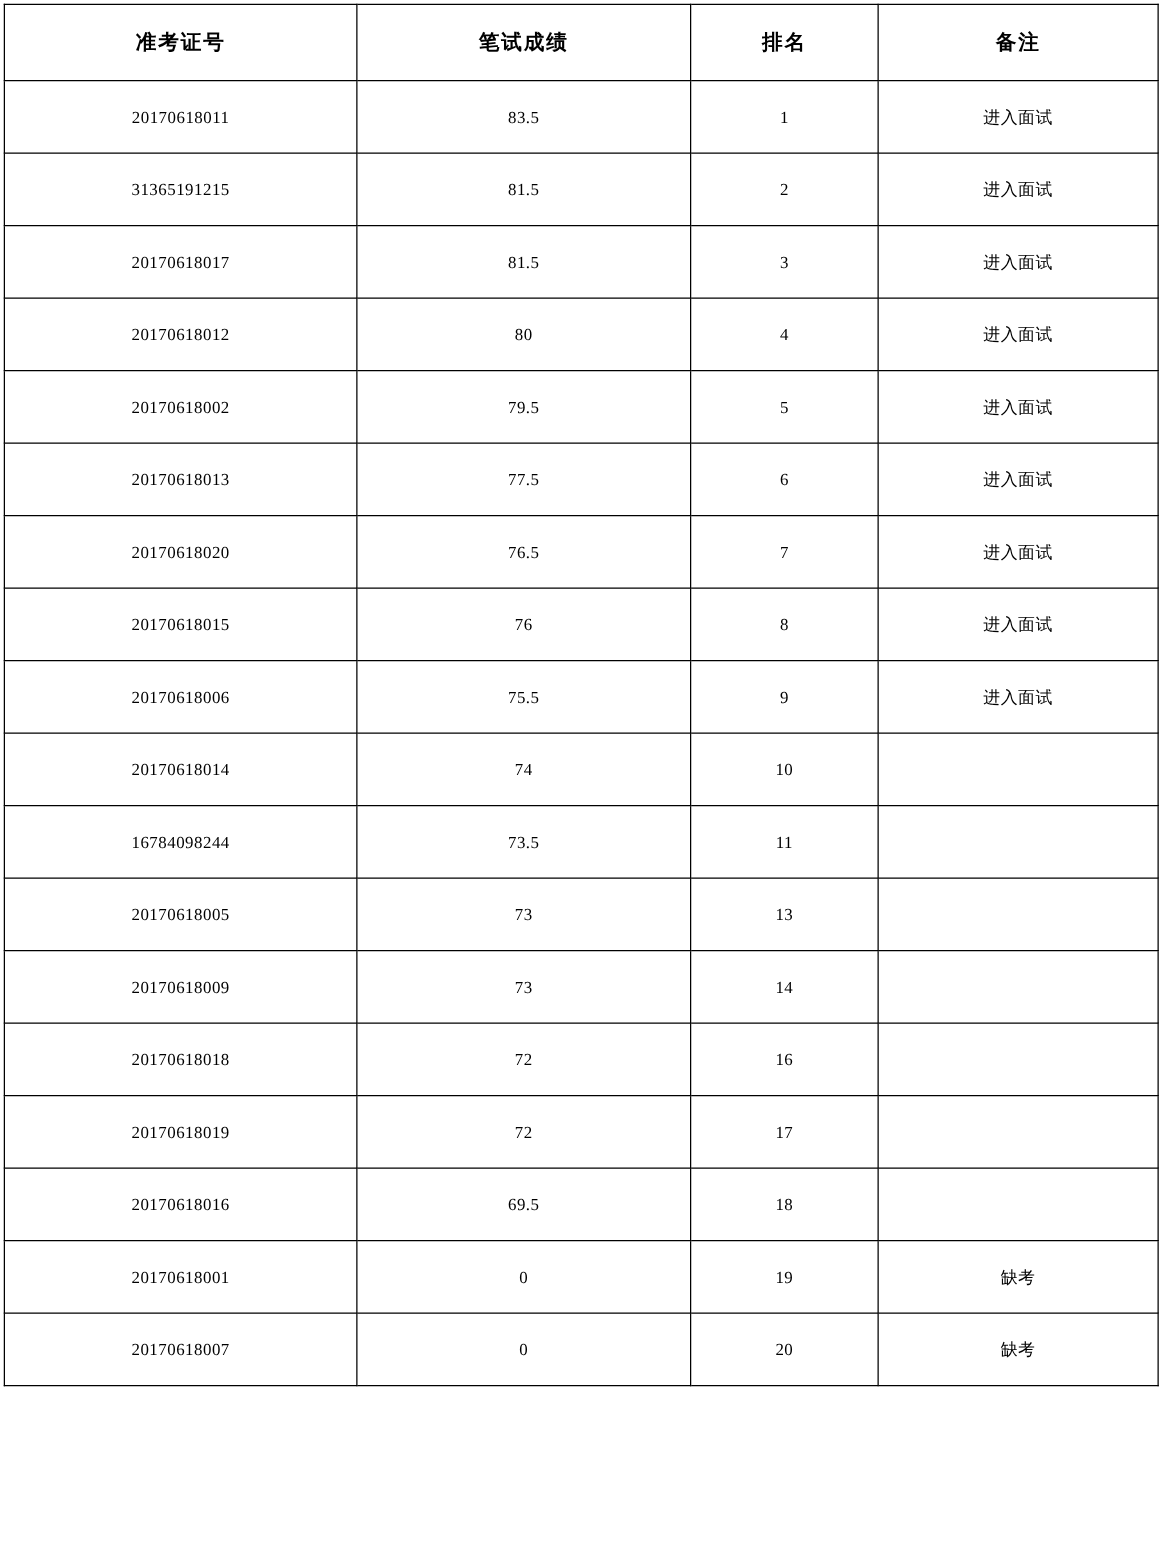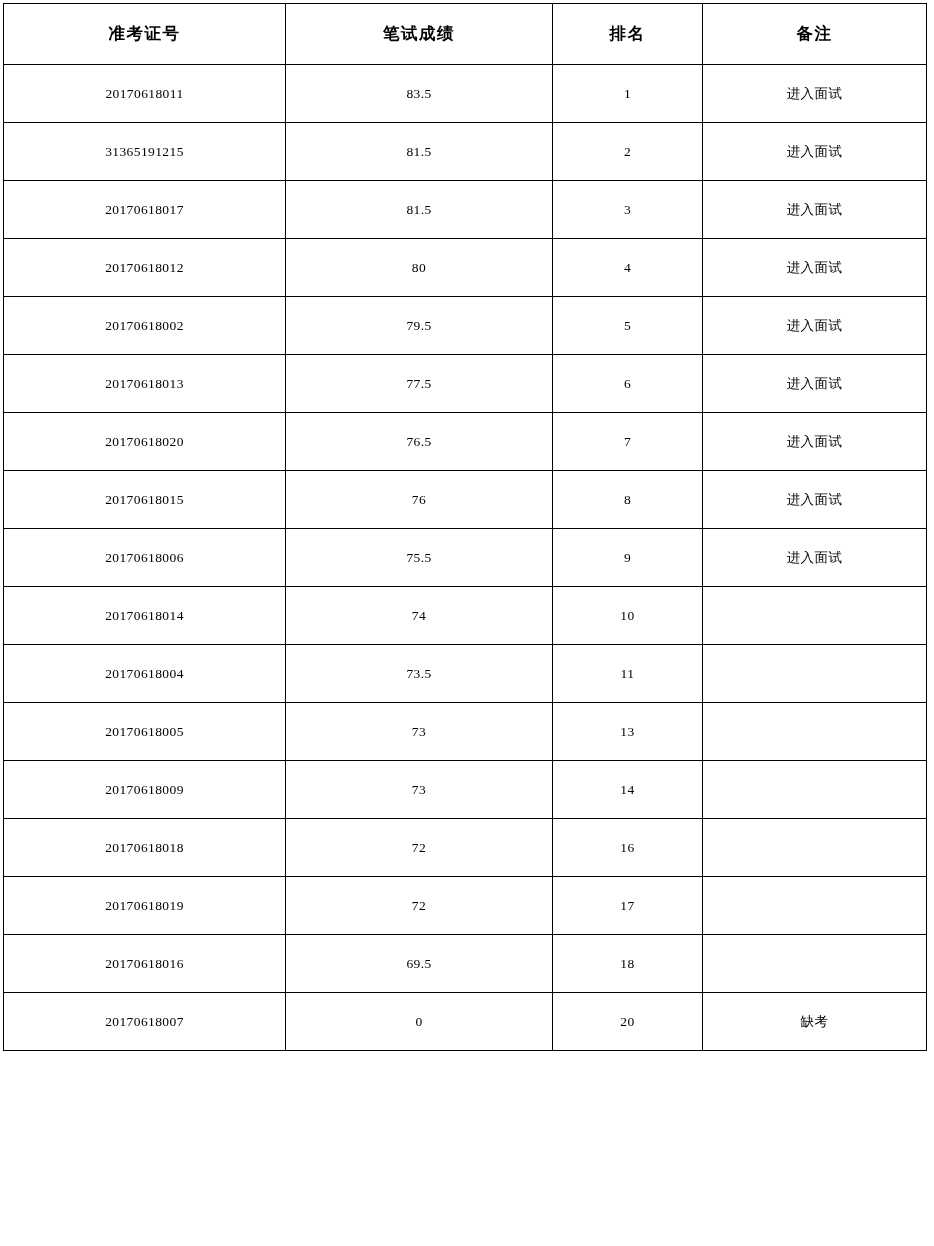--- a/index.html
+++ b/index.html
@@ -149,21 +149,21 @@
           <td class="cell-rank">9</td>
           <td class="cell-remark">进入面试</td>
         </tr>
         <tr>
           <td class="cell-admit">20170618014</td>
           <td class="cell-score">74</td>
           <td class="cell-rank">10</td>
           <td class="cell-remark"></td>
         </tr>
         <tr>
-          <td class="cell-admit">20170618004</td>
+          <td class="cell-admit">16784098244</td>
           <td class="cell-score">73.5</td>
           <td class="cell-rank">11</td>
           <td class="cell-remark"></td>
         </tr>
         <tr>
           <td class="cell-admit">20170618005</td>
           <td class="cell-score">73</td>
           <td class="cell-rank">13</td>
           <td class="cell-remark"></td>
         </tr>
@@ -183,20 +183,26 @@
           <td class="cell-admit">20170618019</td>
           <td class="cell-score">72</td>
           <td class="cell-rank">17</td>
           <td class="cell-remark"></td>
         </tr>
         <tr>
           <td class="cell-admit">20170618016</td>
           <td class="cell-score">69.5</td>
           <td class="cell-rank">18</td>
           <td class="cell-remark"></td>
+        </tr>
+        <tr>
+          <td class="cell-admit">20170618001</td>
+          <td class="cell-score">0</td>
+          <td class="cell-rank">19</td>
+          <td class="cell-remark">缺考</td>
         </tr>
         <tr>
           <td class="cell-admit">20170618007</td>
           <td class="cell-score">0</td>
           <td class="cell-rank">20</td>
           <td class="cell-remark">缺考</td>
         </tr>
       </tbody>
   </table>
 </div>

